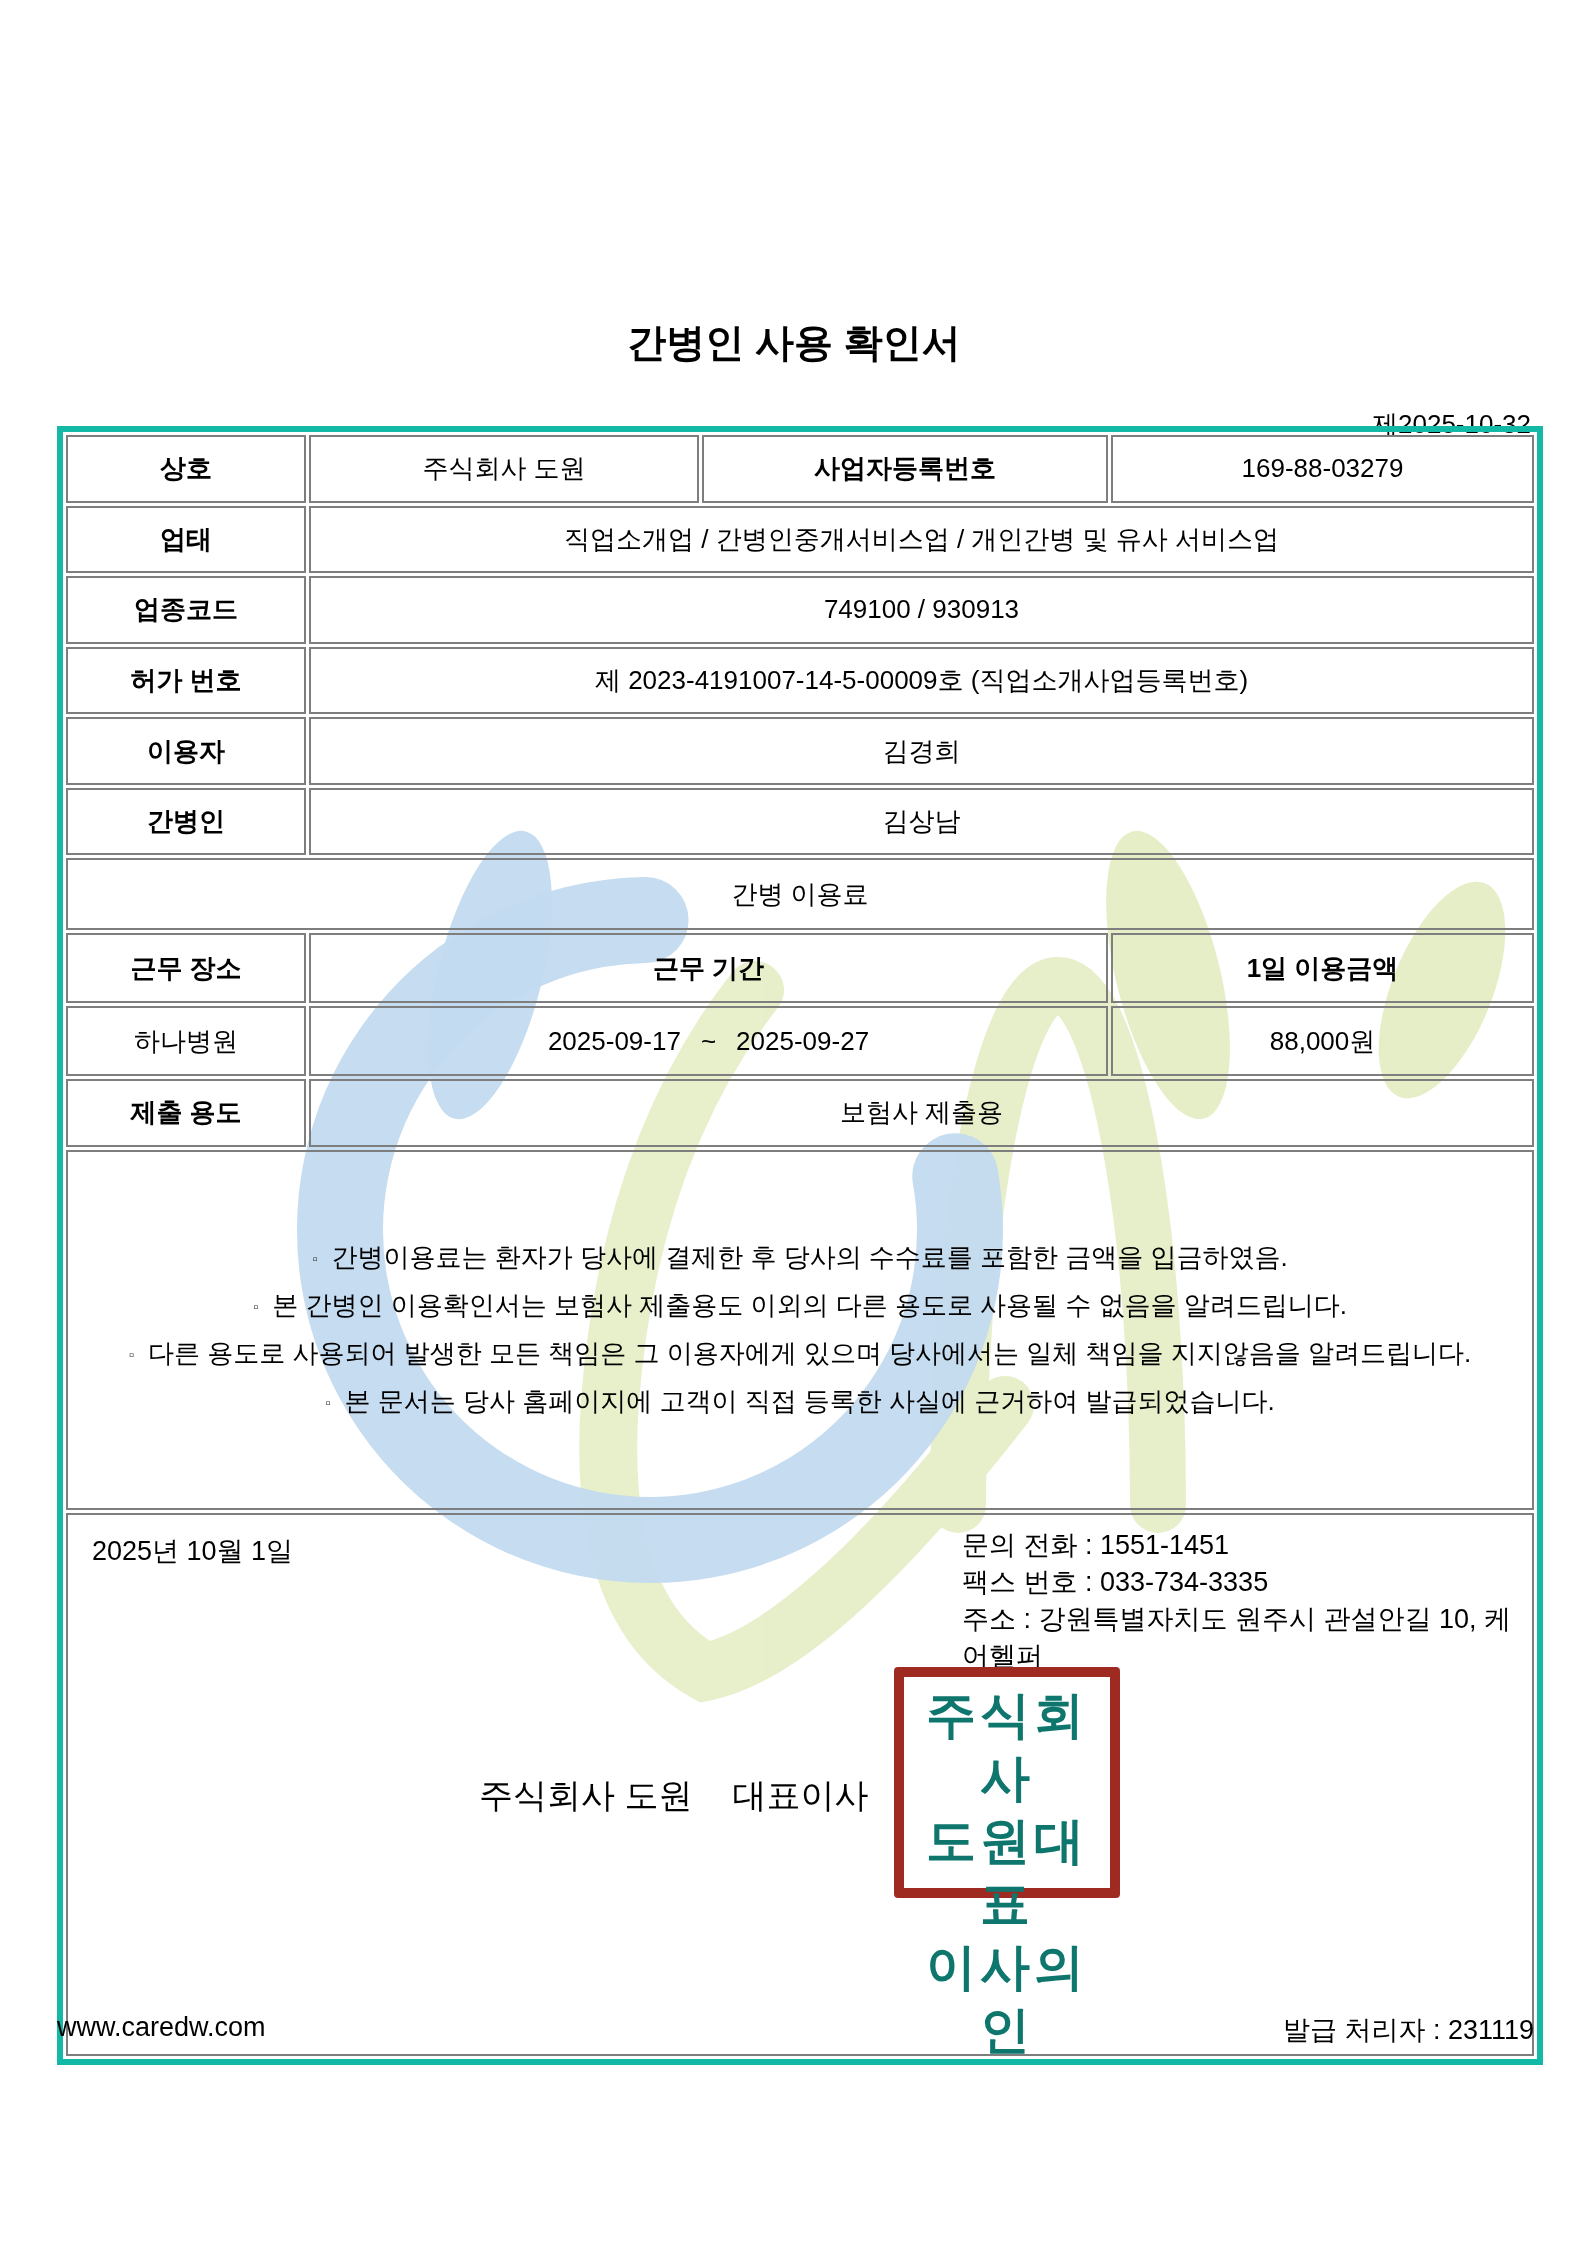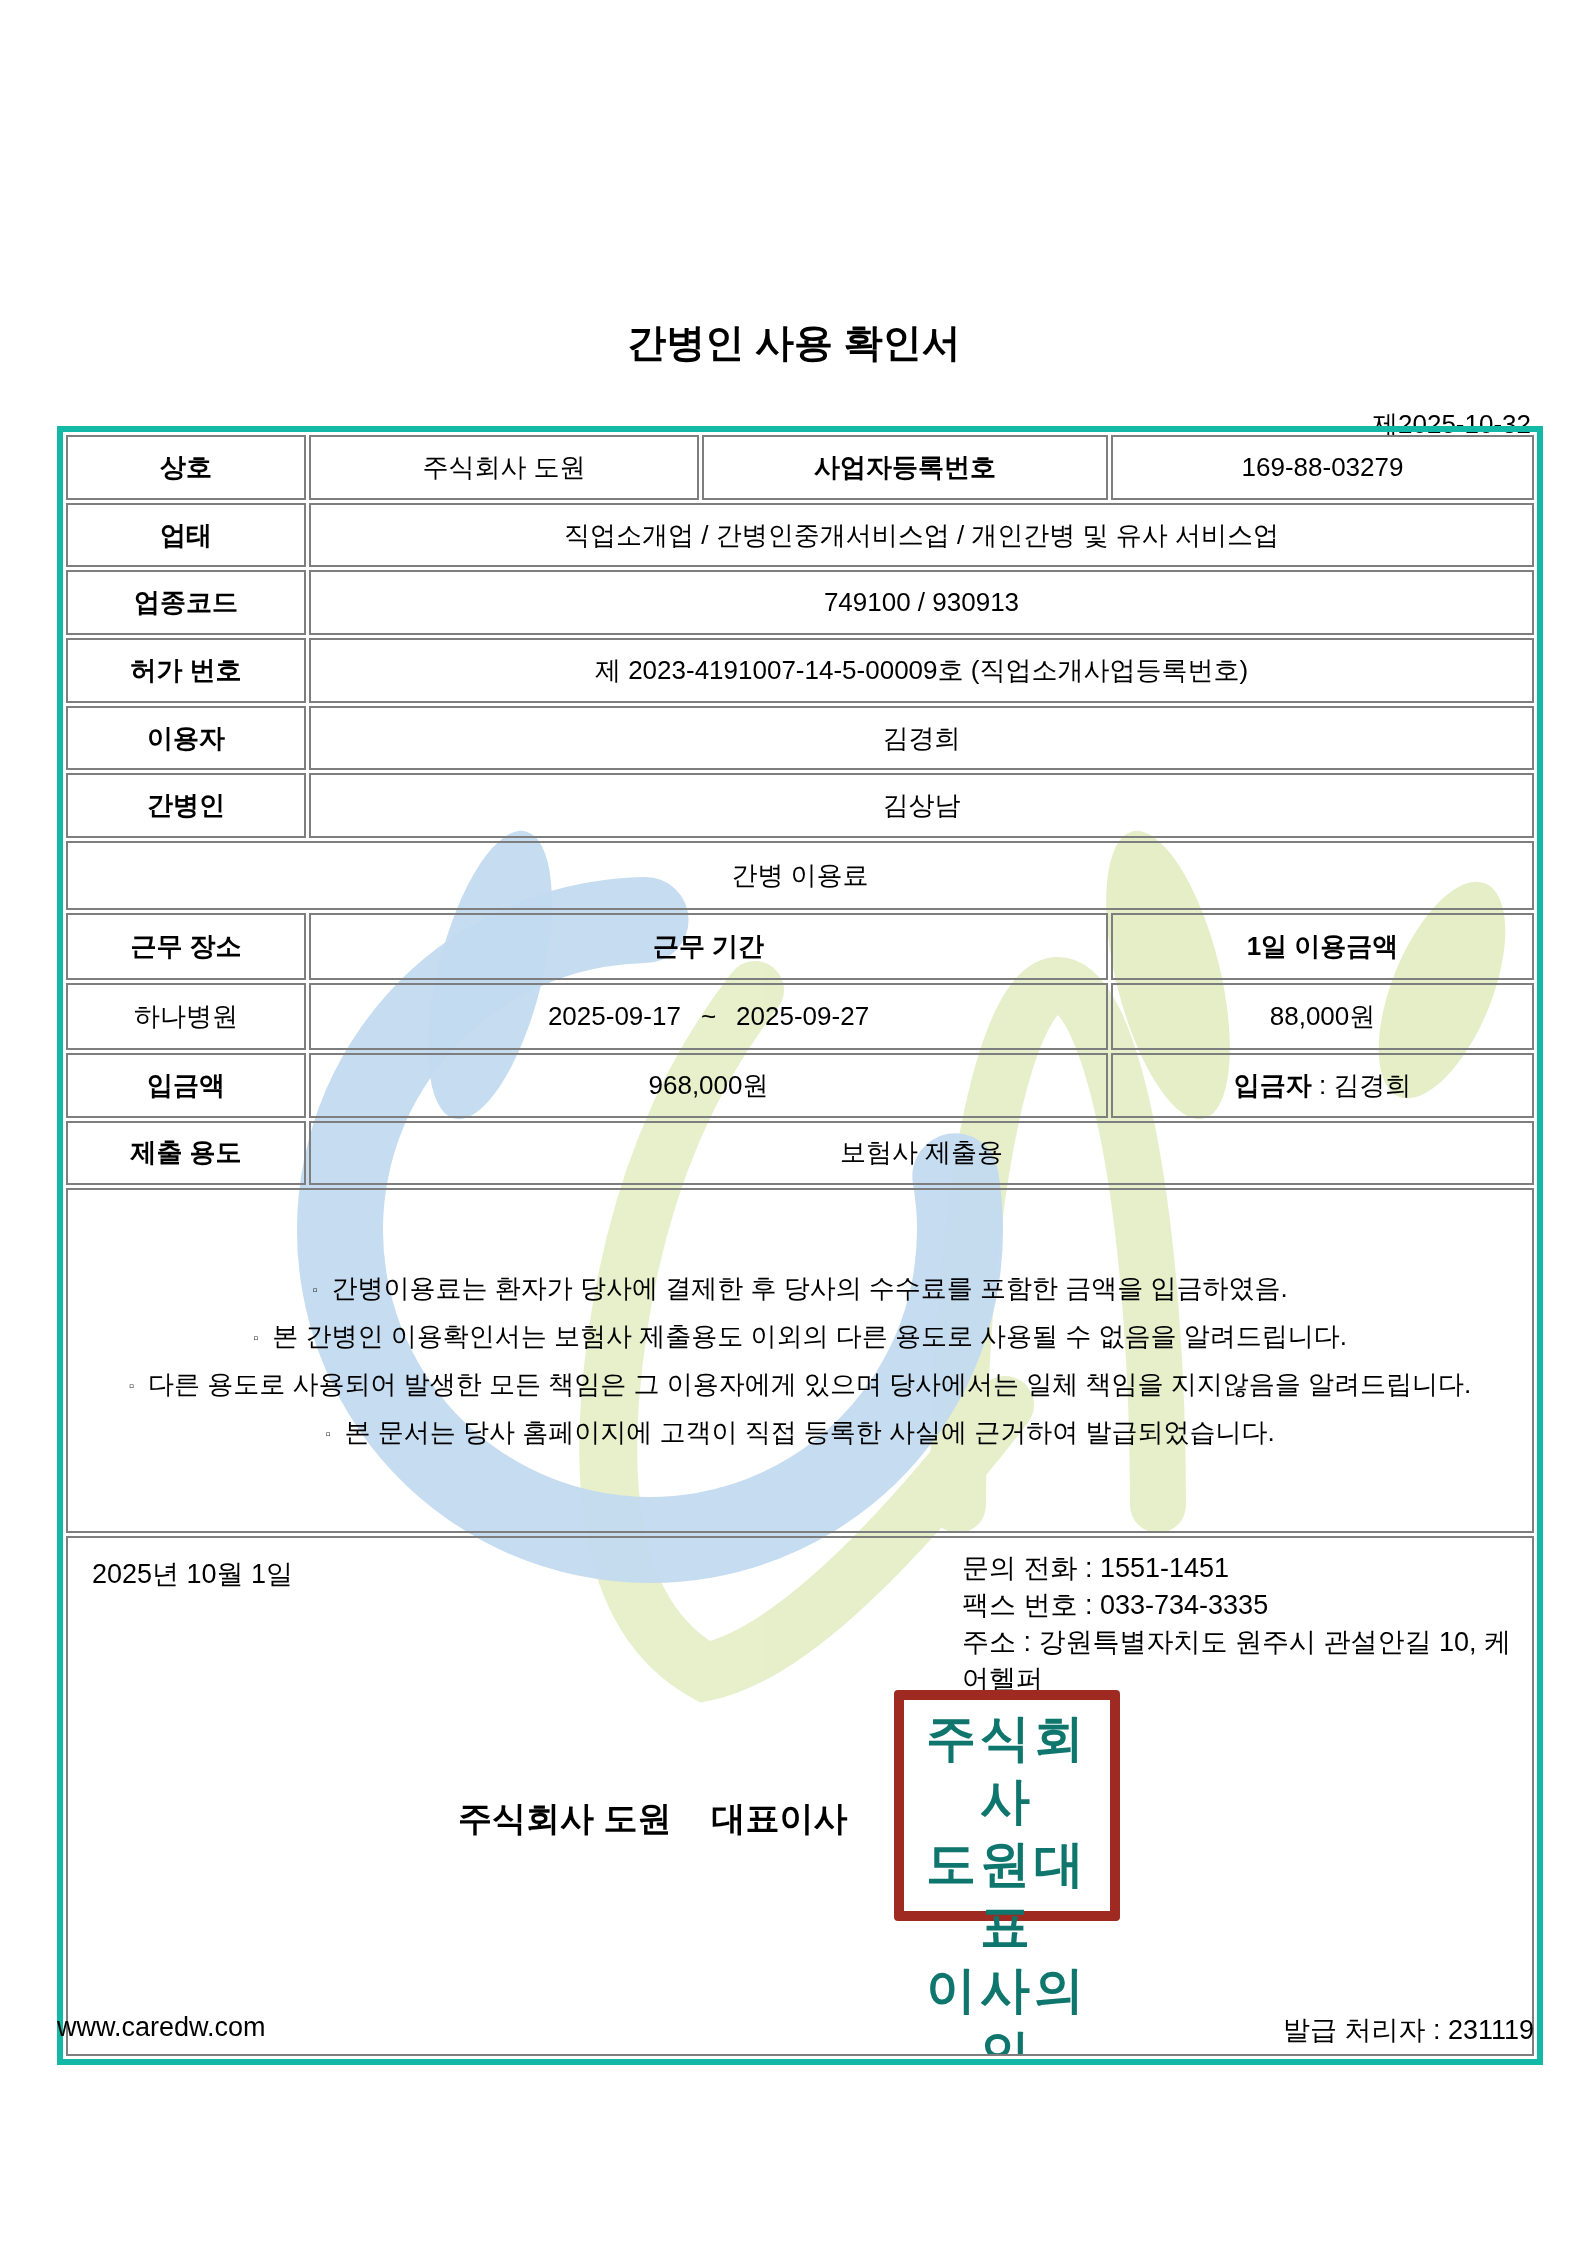--- a/index.html
+++ b/index.html
@@ -47,21 +47,21 @@
   .tilde{display:inline-block;margin:0 20px;}
 
   td.notes-cell{height:316px;text-align:left;vertical-align:middle;padding:0 0 0 30px;}
   .note-line{font-size:26px;line-height:46px;white-space:nowrap;}
   .bullet{font-size:15px;vertical-align:2px;margin-right:14px;color:#333;}
 
   td.bottom-cell{height:478px;padding:0;}
   .bottom-inner{position:relative;width:100%;height:100%;}
   .issue-date{position:absolute;left:18px;top:18px;font-size:27px;}
   .contact{position:absolute;left:888px;top:12px;text-align:left;font-size:27px;line-height:37px;}
-  .signature{position:absolute;left:384px;top:258px;font-size:34px;font-weight:700;white-space:nowrap;}
+  .signature{position:absolute;left:405px;top:258px;font-size:34px;font-weight:400;white-space:nowrap;}
   .signature .role{margin-left:40px;}
   .seal{
     position:absolute;left:820px;top:152px;
     width:206px;height:204px;
     border:10px solid #9e2a22;
     border-radius:4px;
     color:#0f766e;
     font-weight:900;
     font-size:50px;line-height:63px;letter-spacing:4px;
     text-align:center;
@@ -140,25 +140,20 @@
         <th>1일 이용금액</th>
       </tr>
       <tr class="r-fee">
         <td>하나병원</td>
         <td colspan="2">
           <span>2025-09-17</span><span class="tilde">~</span><span>2025-09-27</span>
         </td>
         <td>88,000원</td>
       </tr>
       <tr class="r-info">
-        <th>입금액</th>
-        <td colspan="2">968,000원</td>
-        <td><b>입금자</b><span> : 김경희</span></td>
-      </tr>
-      <tr class="r-info">
         <th>제출 용도</th>
         <td colspan="3">보험사 제출용</td>
       </tr>
 
       <tr>
         <td colspan="4" class="notes-cell">
           <div class="note-line"><span class="bullet">▫</span><span>간병이용료는 환자가 당사에 결제한 후 당사의 수수료를 포함한 금액을 입금하였음.</span></div>
           <div class="note-line"><span class="bullet">▫</span><span>본 간병인 이용확인서는 보험사 제출용도 이외의 다른 용도로 사용될 수 없음을 알려드립니다.</span></div>
           <div class="note-line"><span class="bullet">▫</span><span>다른 용도로 사용되어 발생한 모든 책임은 그 이용자에게 있으며 당사에서는 일체 책임을 지지않음을 알려드립니다.</span></div>
           <div class="note-line"><span class="bullet">▫</span><span>본 문서는 당사 홈페이지에 고객이 직접 등록한 사실에 근거하여 발급되었습니다.</span></div>

